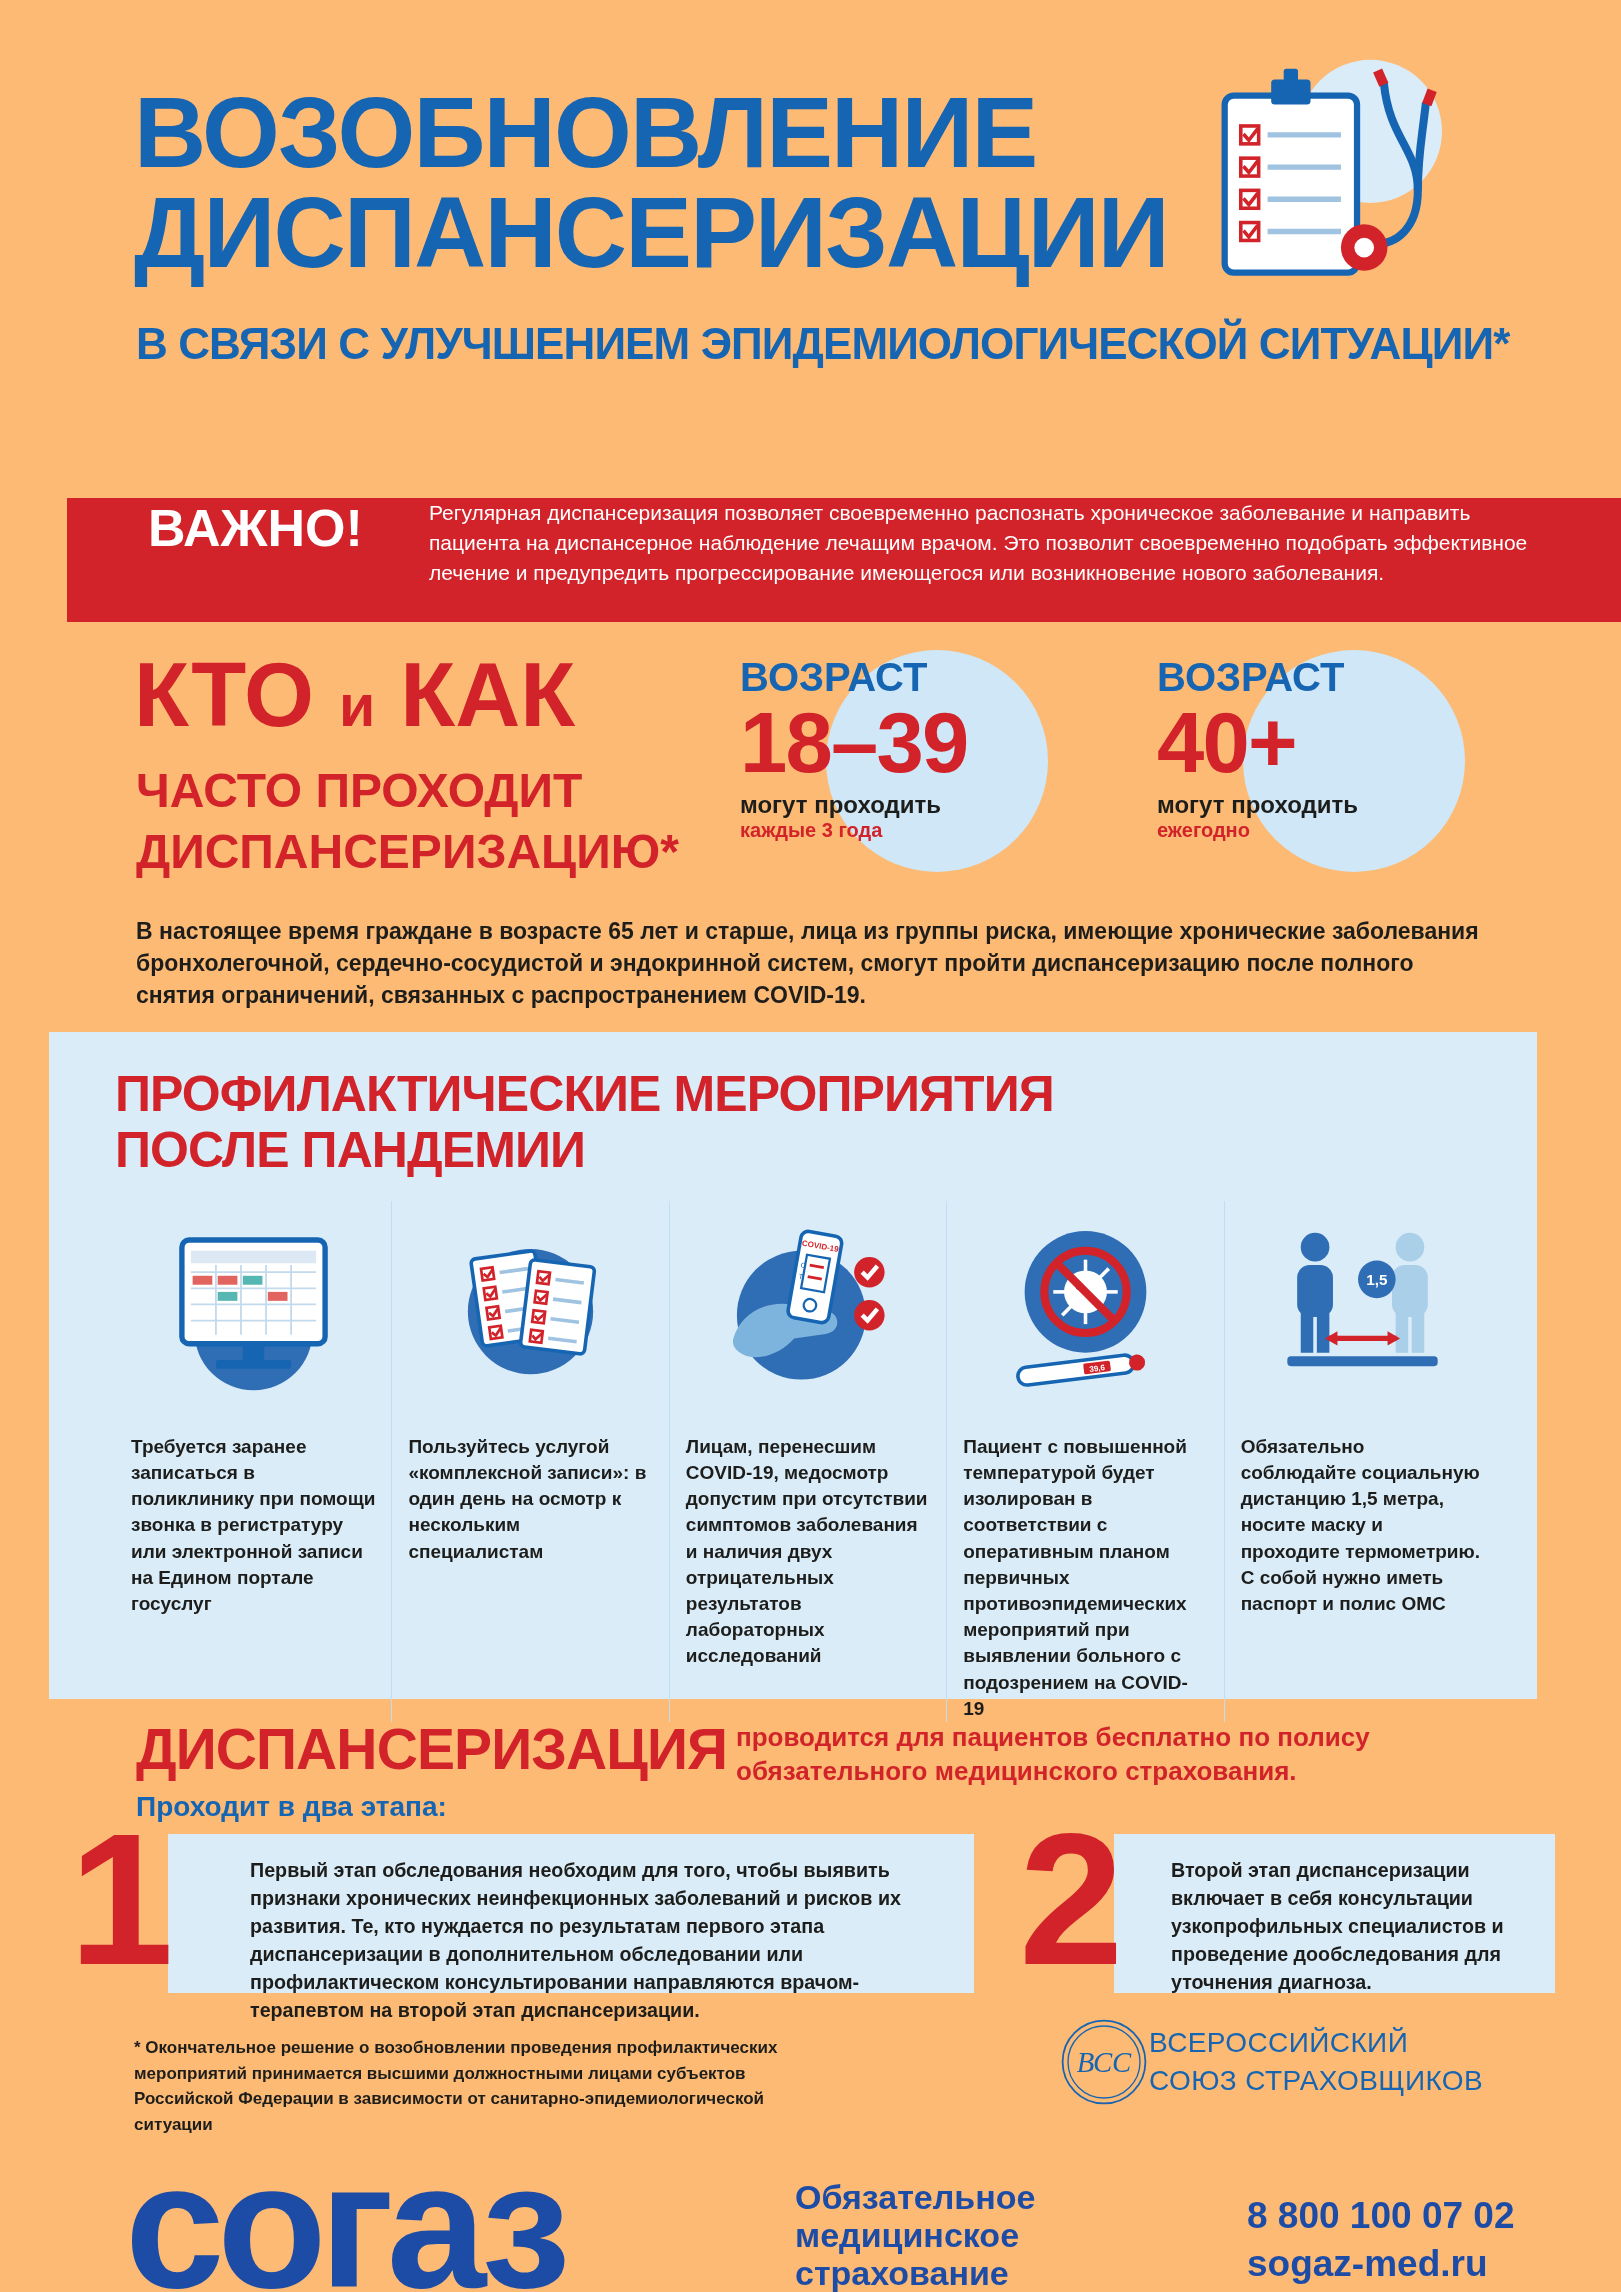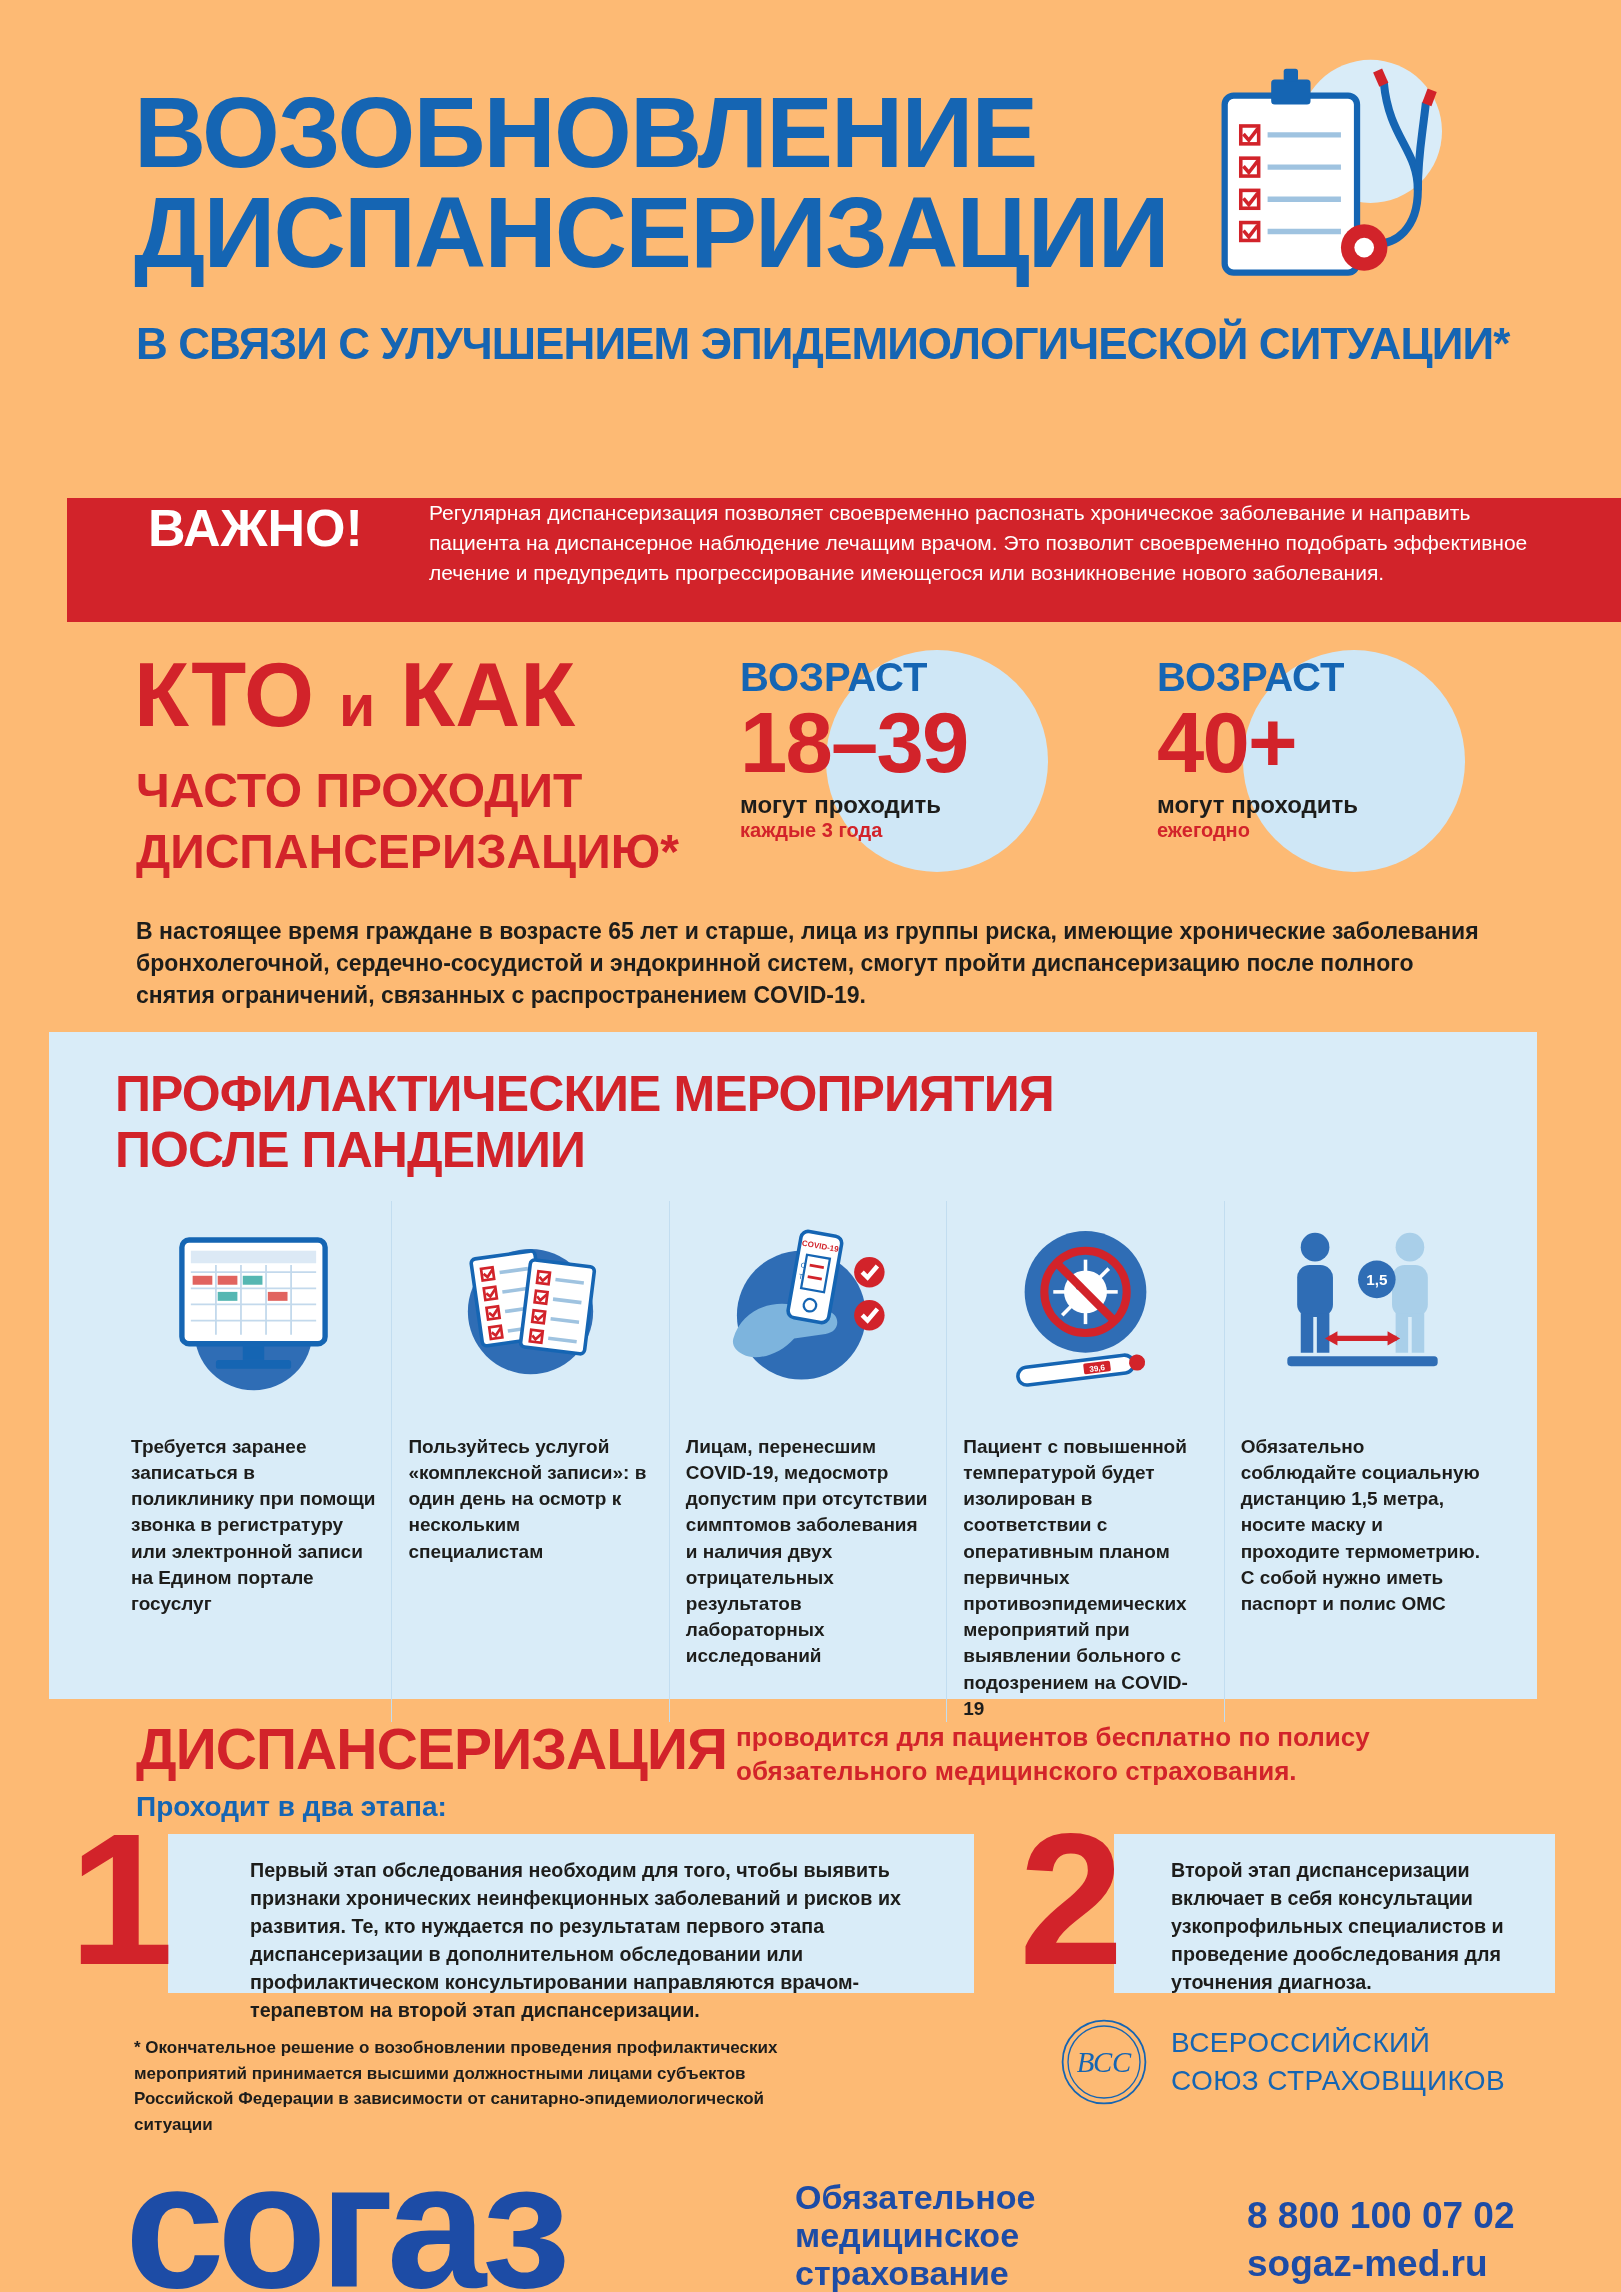--- a/index.html
+++ b/index.html
@@ -48,21 +48,21 @@
   .stage{background:#d9ecf8}
   .stage1{left:168px;top:1834px;width:806px;height:159px;padding:23px 23px 18px 82px}
   .stage2{left:1114px;top:1834px;width:441px;height:159px;padding:23px 16px 18px 57px}
   .stage-num{position:absolute;color:#d2232a;font-weight:700;font-size:188px;line-height:0.82;top:-12.5px}
   .stage1 .stage-num{left:-99px}
   .stage2 .stage-num{left:-95px}
   .stage-text{font-weight:700;font-size:19.7px;line-height:1.42}
 
   .footnote{left:134px;top:2035px;width:708px;font-size:17px;font-weight:600;line-height:1.5;color:#1d1d1b}
 
-  .vss{left:1059px;top:2017px;display:flex;align-items:center;gap:22px}
+  .vss{left:1059px;top:2017px;display:flex;align-items:center;gap:0}
   .vss-text{color:#1565b3;font-size:28px;line-height:1.35;letter-spacing:0.4px}
 
   .sogaz{left:125px;top:2140px;color:#1d4ca6;font-weight:700;font-size:179px;line-height:0.95;letter-spacing:-7.2px}
   .oms{left:795px;top:2178px;color:#1d4ca6;font-weight:700;font-size:34px;line-height:1.12}
   .contact{left:1247px;top:2192px;color:#1d4ca6;font-weight:700;font-size:37px;line-height:1.3}
 </style>
 </head>
 <body>
 
 <div class="page">

